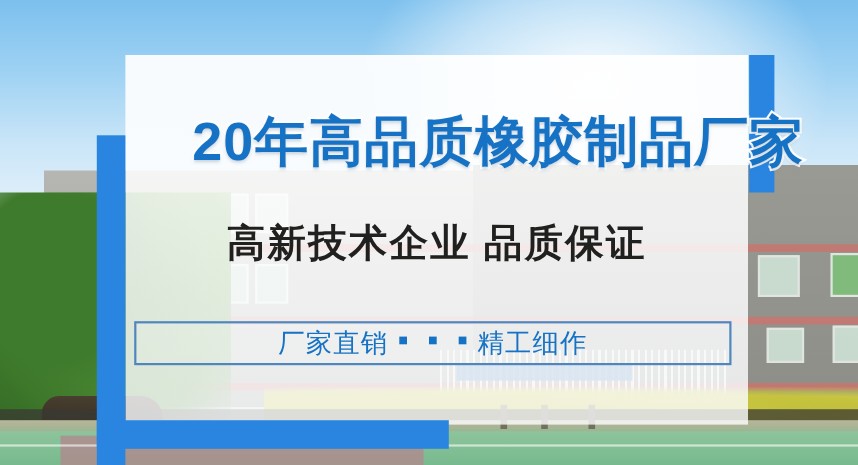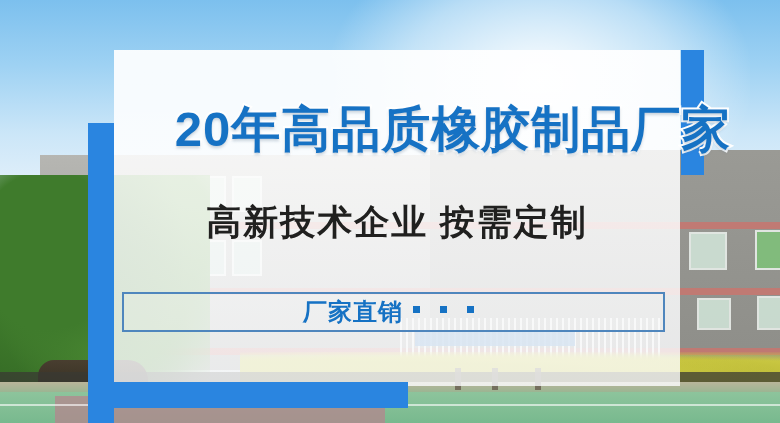--- a/index.html
+++ b/index.html
@@ -126,21 +126,21 @@
   }
   .tagbox{
     position:absolute;left:122px;top:292px;width:543px;height:40px;
     border:2px solid #4f86bd;
     box-sizing:border-box;
     background:rgba(255,255,255,.12);
   }
   .tagline{
     position:absolute;left:122px;top:292px;width:543px;height:40px;
     display:flex;align-items:center;justify-content:center;
-    font-size:24px;font-weight:bold;color:#1672c4;
+    font-size:24px;font-weight:normal;color:#1672c4;
     letter-spacing:1px;white-space:nowrap;
   }
   .tagline .sep{
     display:inline-block;width:7px;height:7px;background:#1672c4;
     margin:0 10px 6px 10px;vertical-align:middle;
   }
   .tagline .seg{display:inline-block;}
 </style>
 </head>
 <body>
@@ -188,23 +188,24 @@
   </div>
 
   <div class="panel"></div>
 
   <div class="bar bar-left"></div>
   <div class="bar bar-right"></div>
   <div class="bar bar-bottom"></div>
 
   <div class="title">20年高品质橡胶制品厂家</div>
 
-  <div class="subtitle">高新技术企业  按需定制</div>
+  <div class="subtitle">高新技术企业  品质保证</div>
 
   <div class="tagbox"></div>
   <div class="tagline" id="tagline">
       <span class="seg">厂家直销</span>
       <span class="sep"></span>
       <span class="sep"></span>
       <span class="sep"></span>
+      <span class="seg">精工细作</span>
     </div>
 
 </div>
 
 </body></html>

